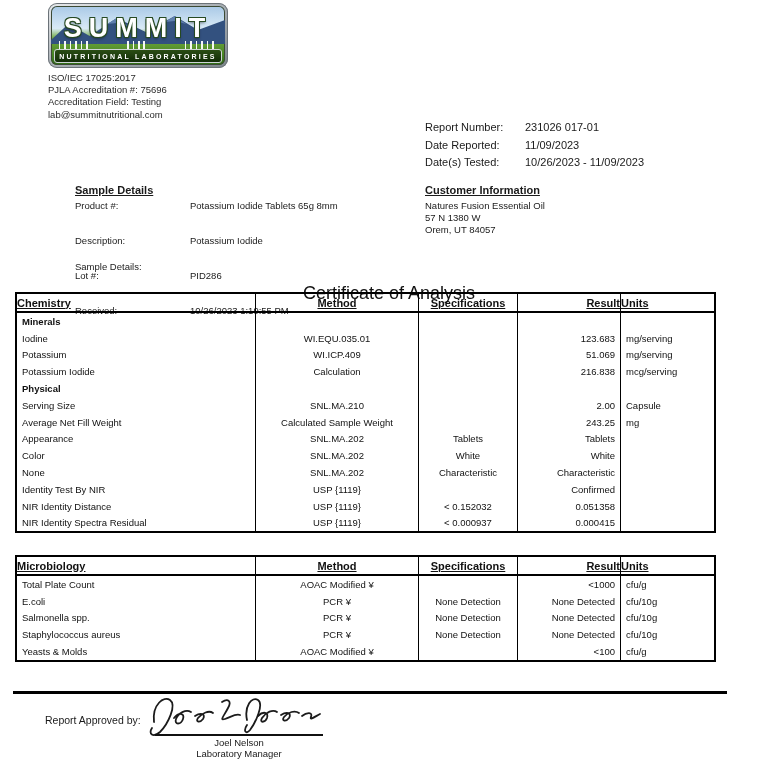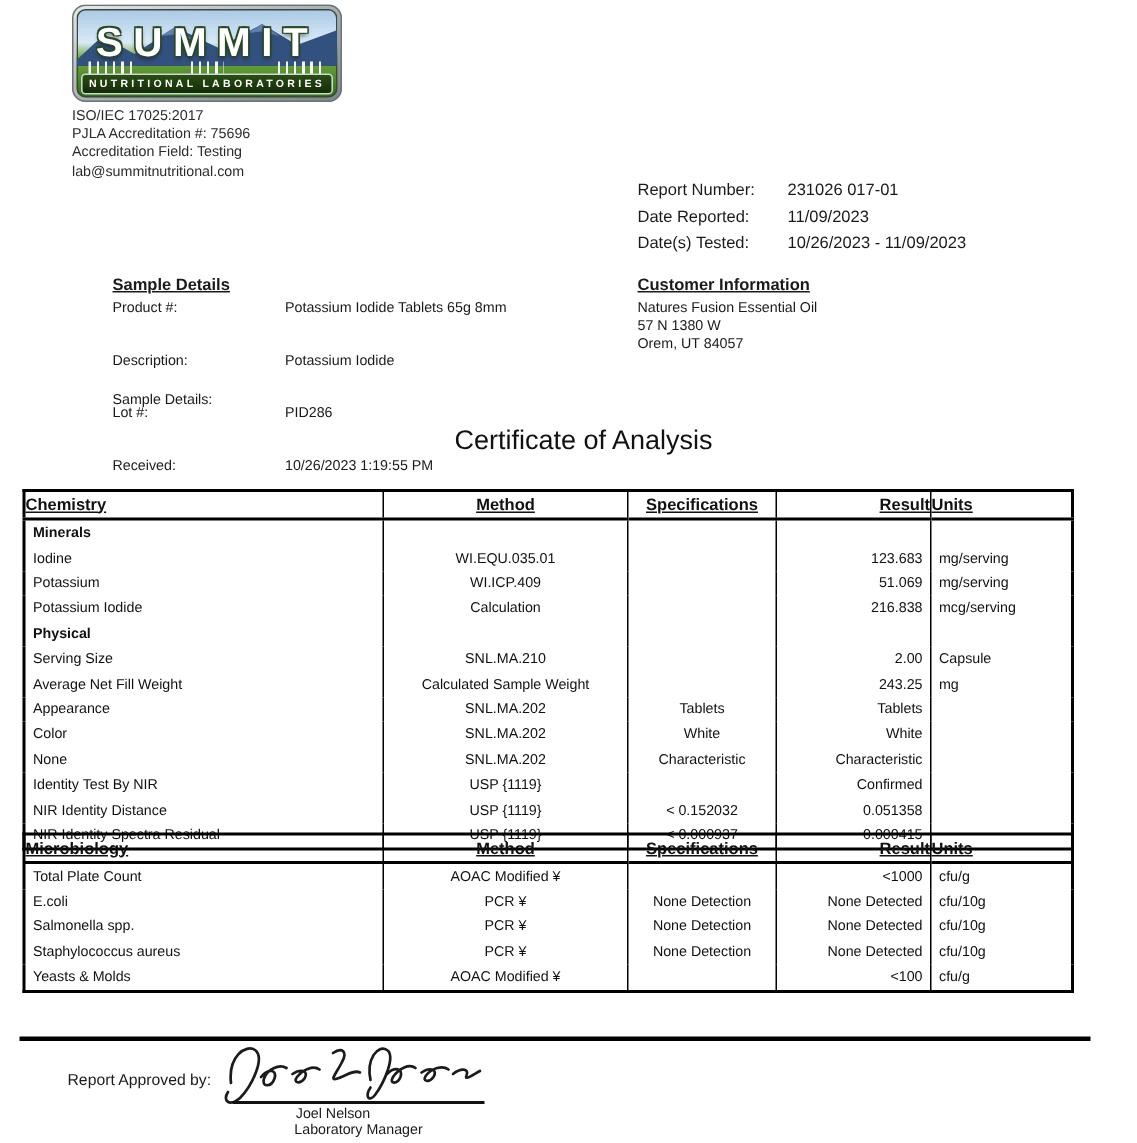--- a/index.html
+++ b/index.html
@@ -46,29 +46,29 @@
         font-size:11px;font-weight:bold;text-align:center;padding:0;}
   .coa-table th span{text-decoration:underline;}
   .coa-table td{border-left:1.5px solid #000;border-right:1.5px solid #000;height:16.8px;
         padding:0 5px;overflow:hidden;white-space:nowrap;}
   .coa-table .col-0{width:238px;text-align:left;}
   .coa-table .col-1{width:162px;text-align:center;}
   .coa-table .col-2{width:98px;text-align:center;}
   .coa-table .col-3{width:102px;text-align:right;}
   .coa-table .col-4{width:93px;text-align:left;}
   .coa-table tr.section-row td.col-0{font-weight:bold;}
-  #chem-table{top:326px;}
+  #chem-table{top:292px;}
   #micro-table{top:555px;}
 
   
   .divider{position:absolute;left:13px;top:691px;width:714px;height:2.5px;background:#000;}
   .approved-label{position:absolute;left:45px;top:714px;font-size:10.5px;}
   .sig-svg{position:absolute;left:140px;top:692px;width:185px;height:46px;}
   .sig-line{position:absolute;left:155px;top:734px;width:168px;height:1.5px;background:#111;}
-  .sig-name{position:absolute;left:138px;top:737px;width:168px;text-align:center;font-size:9.5px;}
+  .sig-name{position:absolute;left:155px;top:737px;width:168px;text-align:center;font-size:9.5px;}
   .sig-role{position:absolute;left:155px;top:748px;width:168px;text-align:center;font-size:9.5px;}
 </style>
 </head>
 <body>
 
 <div id="page">
 
   <div class="logo">
     <div class="logo-inner">
       <svg class="logo-mountains" viewBox="0 0 180 34" preserveAspectRatio="none">

